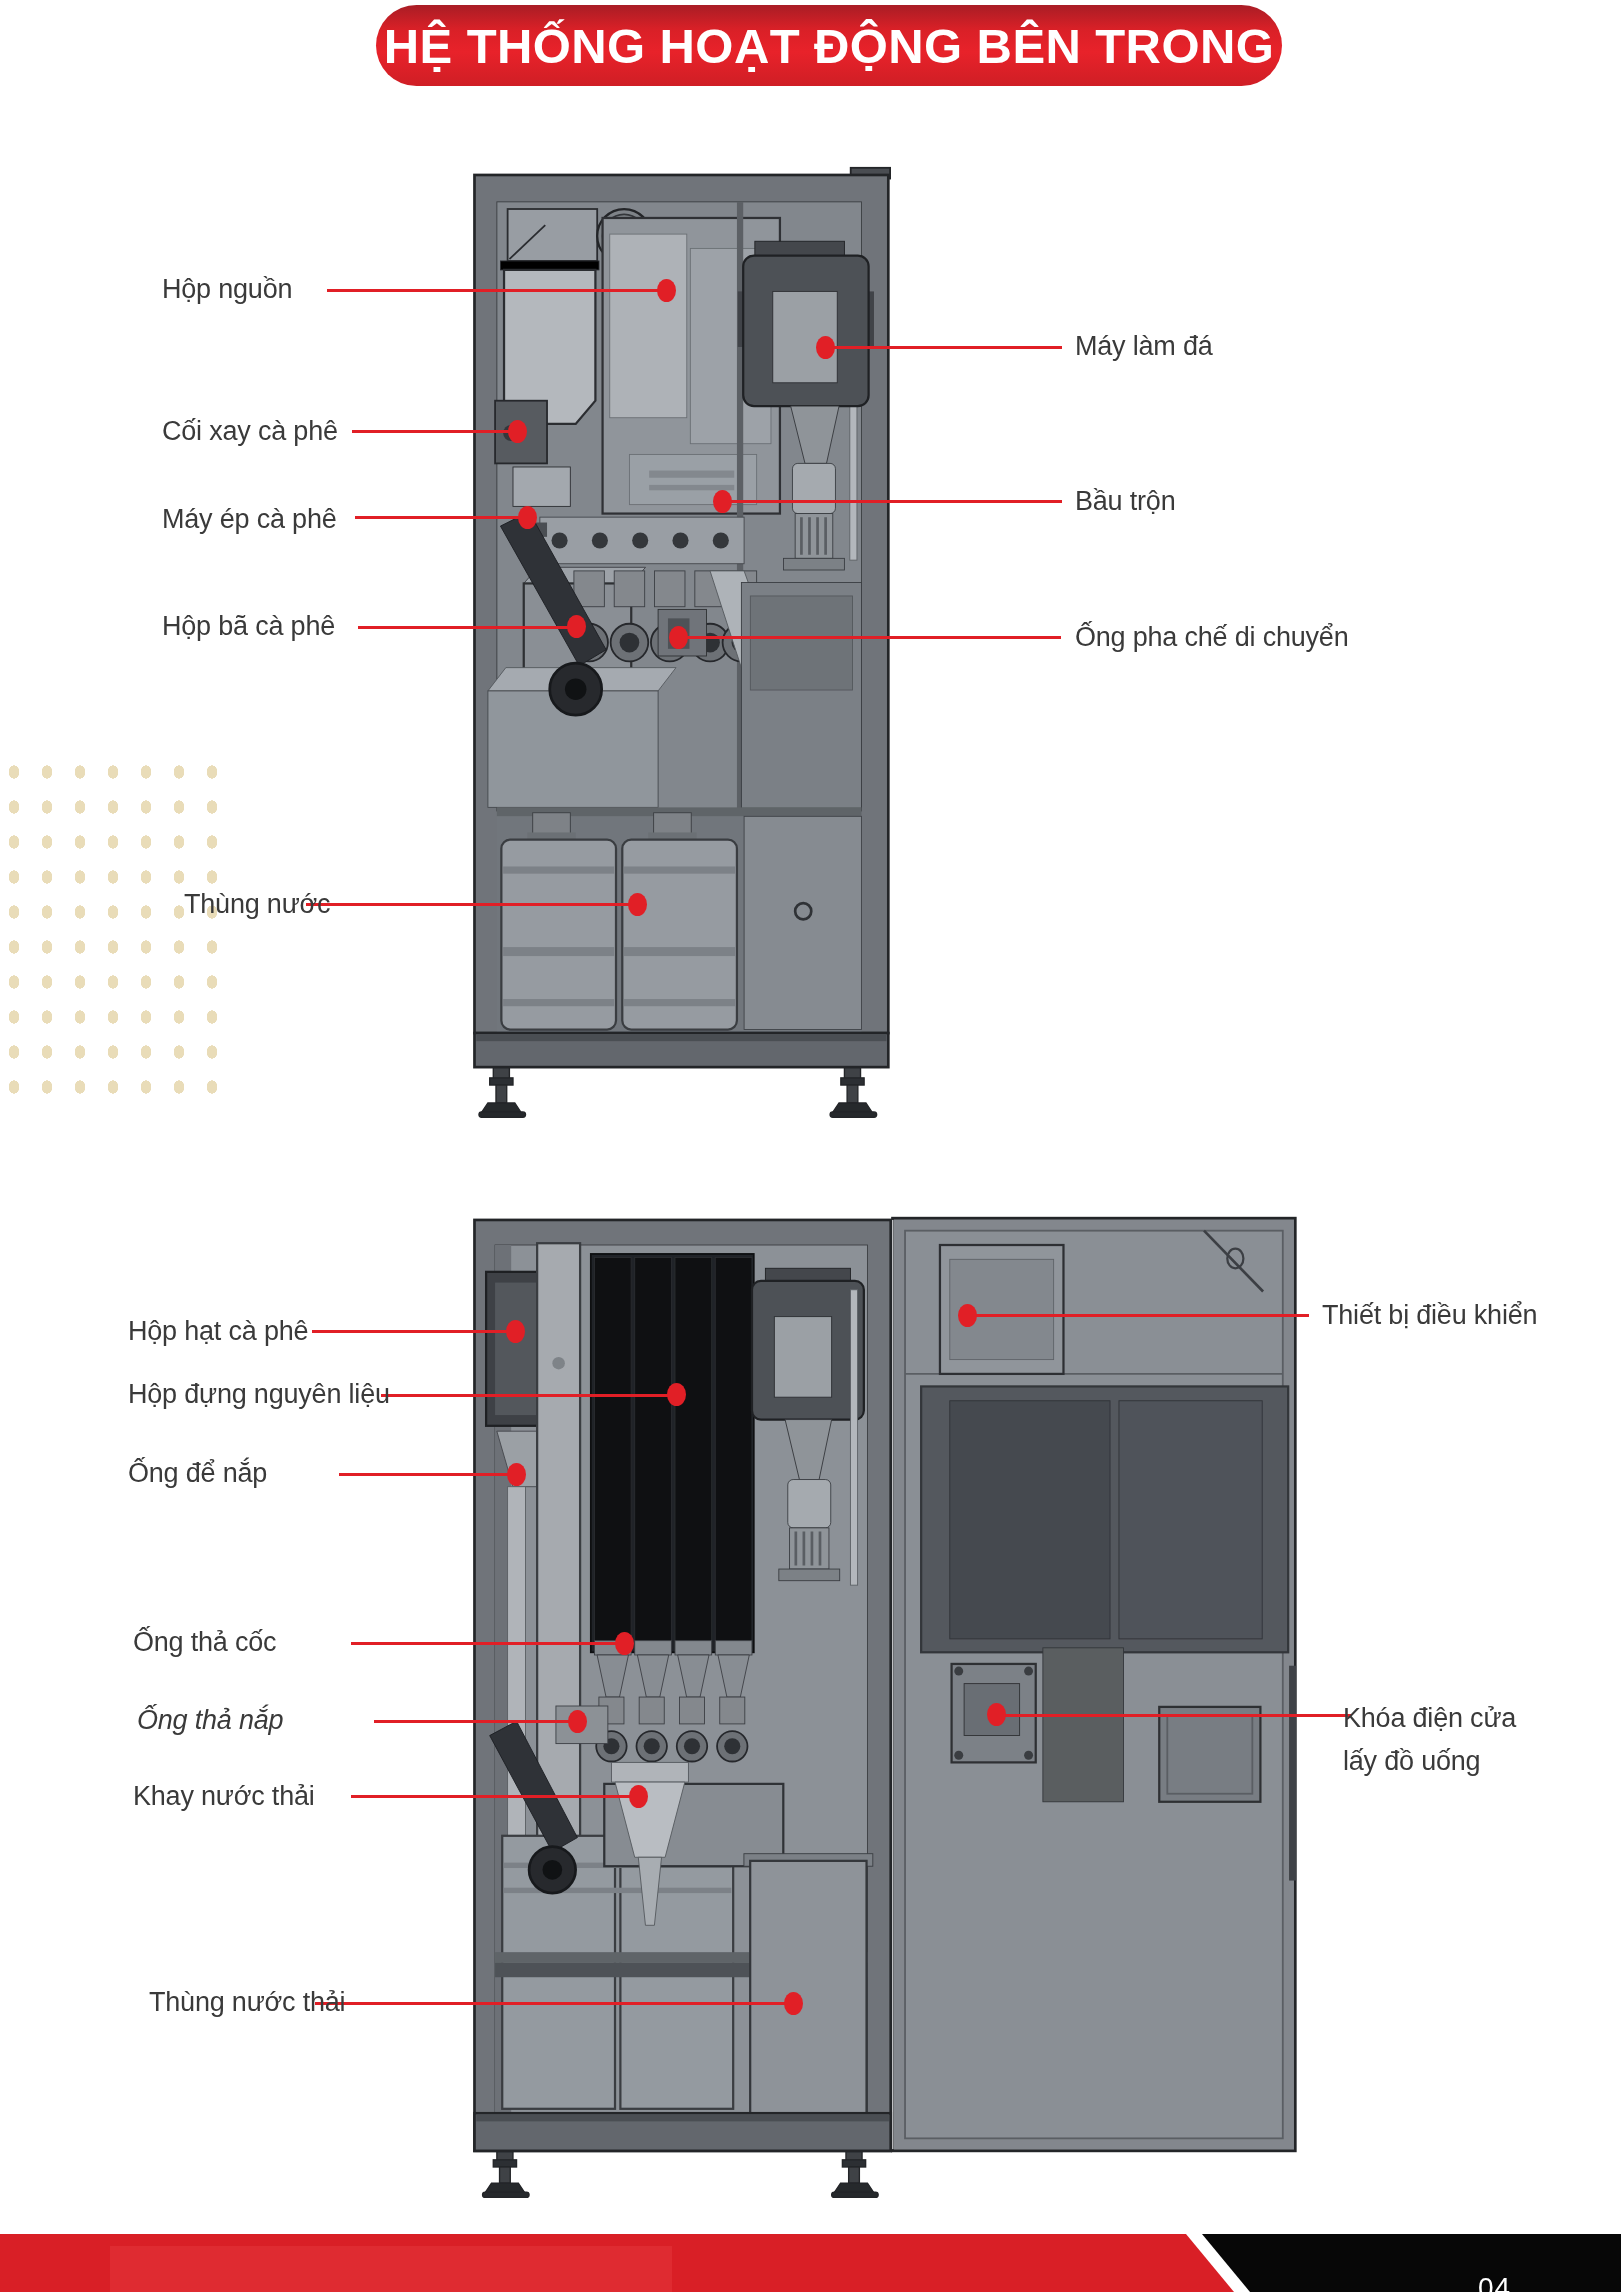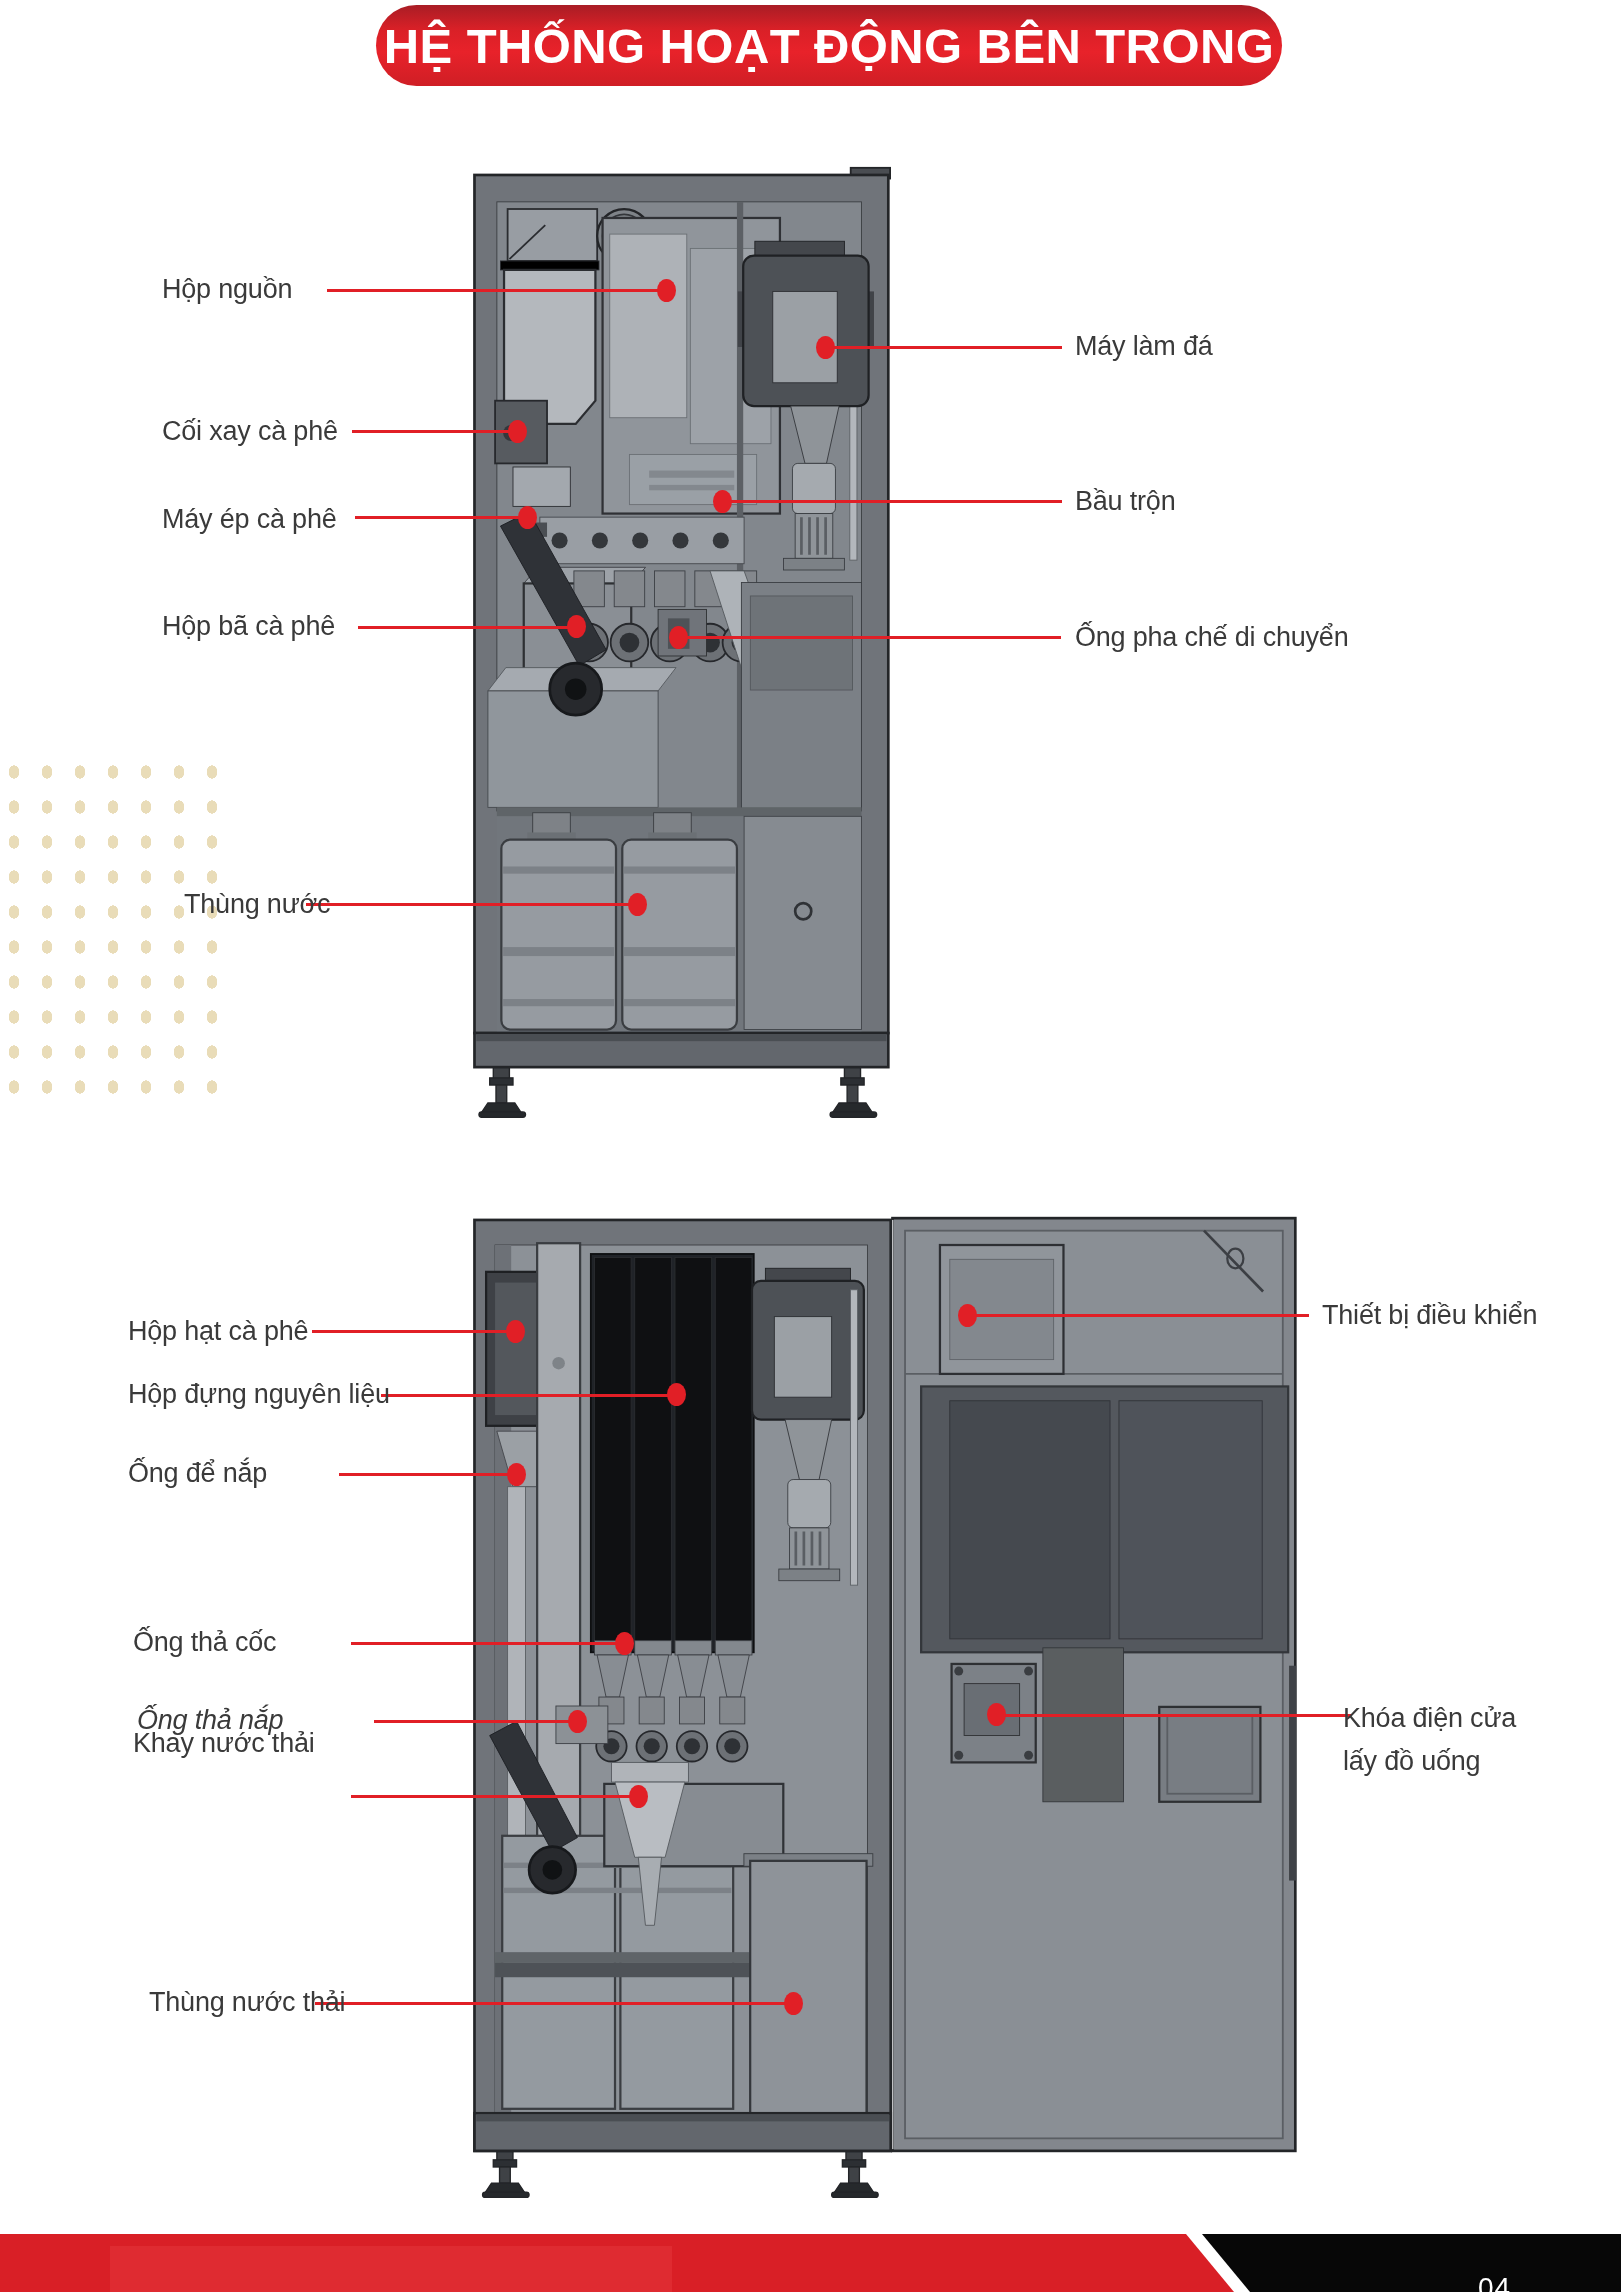--- a/index.html
+++ b/index.html
@@ -402,21 +402,21 @@
     <div class="callout-dot" style="left: 507px; top: 1463px;"></div>
     <div class="callout-label" style="left: 128px; top: 1474px;">Ống để nắp</div>
     <div class="callout-line" style="left: 351px; top: 1642px; width: 273px;"></div>
     <div class="callout-dot" style="left: 615px; top: 1632px;"></div>
     <div class="callout-label" style="left: 133px; top: 1643px;">Ống thả cốc</div>
     <div class="callout-line" style="left: 374px; top: 1720px; width: 203px;"></div>
     <div class="callout-dot" style="left: 568px; top: 1710px;"></div>
     <div class="callout-label" style="left: 137px; top: 1721px; font-style: italic;">Ống thả nắp</div>
     <div class="callout-line" style="left: 351px; top: 1795px; width: 287px;"></div>
     <div class="callout-dot" style="left: 629px; top: 1785px;"></div>
-    <div class="callout-label" style="left: 133px; top: 1744px;">Khay nước thải</div>
+    <div class="callout-label" style="left: 133px; top: 1797px;">Khay nước thải</div>
     <div class="callout-line" style="left: 315px; top: 2002px; width: 478px;"></div>
     <div class="callout-dot" style="left: 784px; top: 1992px;"></div>
     <div class="callout-label" style="left: 149px; top: 2003px;">Thùng nước thải</div>
     <div class="callout-line" style="left: 967px; top: 1314px; width: 342px;"></div>
     <div class="callout-dot" style="left: 958px; top: 1304px;"></div>
     <div class="callout-label" style="left: 1322px; top: 1316px;">Thiết bị điều khiển</div>
     <div class="callout-line" style="left: 997px; top: 1714px; width: 354px;"></div>
     <div class="callout-dot" style="left: 987px; top: 1703px;"></div>
     <div class="callout-label" style="left: 1343px; top: 1740px; width: 184px; text-align: left;">Khóa điện cửa
 lấy đồ uống</div>

